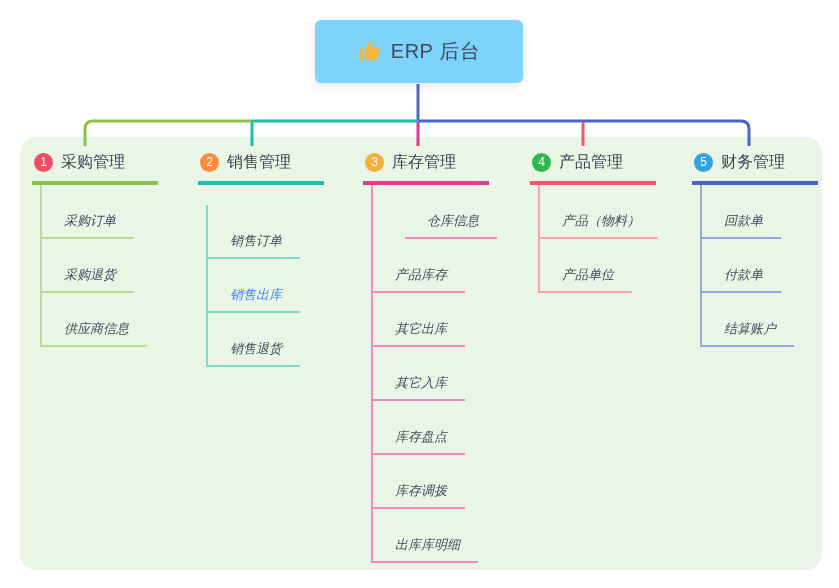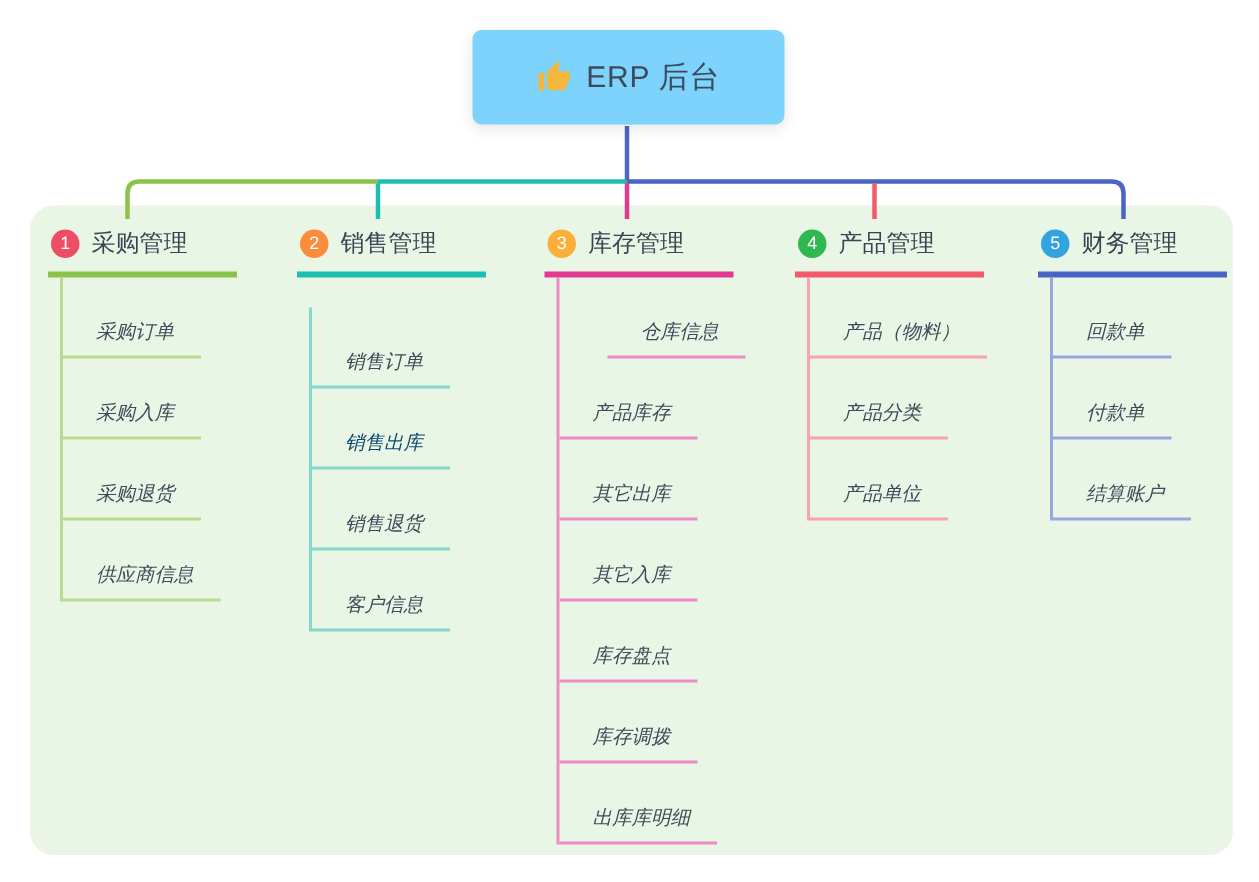--- a/index.html
+++ b/index.html
@@ -55,47 +55,41 @@
       <div class="branch" style="left: 32px; top: 148px;">
         <div class="branch-header" style="border-bottom-color: rgb(138, 194, 74);">
           <span class="badge" style="background: rgb(238, 78, 101);">1</span>
           <span class="branch-label" style="color: rgb(58, 67, 82);">采购管理</span>
         </div>
         <div class="branch-children" style="border-left-color: rgb(183, 219, 144);">
           <div class="child-row">
             <span class="child-label" style="border-bottom-color: rgb(183, 219, 144); color: rgb(64, 73, 90);">采购订单</span>
           </div>
           <div class="child-row">
-            <span class="child-label" style="border-bottom-color: rgb(183, 219, 144); color: rgb(64, 73, 90);">采购入库</span>
-          </div>
-          <div class="child-row">
             <span class="child-label" style="border-bottom-color: rgb(183, 219, 144); color: rgb(64, 73, 90);">采购退货</span>
           </div>
           <div class="child-row">
             <span class="child-label" style="border-bottom-color: rgb(183, 219, 144); color: rgb(64, 73, 90);">供应商信息</span>
           </div>
         </div>
       </div>
       <div class="branch" style="left: 198px; top: 148px;">
         <div class="branch-header" style="border-bottom-color: rgb(28, 191, 173);">
           <span class="badge" style="background: rgb(250, 140, 60);">2</span>
           <span class="branch-label" style="color: rgb(58, 67, 82);">销售管理</span>
         </div>
         <div class="branch-children" style="border-left-color: rgb(132, 217, 206); margin-top: 20px;">
           <div class="child-row">
             <span class="child-label" style="border-bottom-color: rgb(132, 217, 206); color: rgb(64, 73, 90);">销售订单</span>
           </div>
           <div class="child-row">
-            <span class="child-label" style="border-bottom-color: rgb(132, 217, 206); color: #0c4a6e; text-align: center;">销售出库</span>
+            <span class="child-label" style="border-bottom-color: rgb(132, 217, 206); color: #3b82f6; text-align: center;">销售出库</span>
           </div>
           <div class="child-row">
             <span class="child-label" style="border-bottom-color: rgb(132, 217, 206); color: rgb(64, 73, 90);">销售退货</span>
-          </div>
-          <div class="child-row">
-            <span class="child-label" style="border-bottom-color: rgb(132, 217, 206); color: rgb(64, 73, 90);">客户信息</span>
           </div>
         </div>
       </div>
       <div class="branch" style="left: 363px; top: 148px;">
         <div class="branch-header" style="border-bottom-color: rgb(226, 58, 144);">
           <span class="badge" style="background: rgb(251, 174, 56);">3</span>
           <span class="branch-label" style="color: rgb(58, 67, 82);">库存管理</span>
         </div>
         <div class="branch-children" style="border-left-color: rgb(240, 138, 194);">
           <div class="child-row">
@@ -124,23 +118,20 @@
       <div class="branch" style="left: 530px; top: 148px;">
         <div class="branch-header" style="border-bottom-color: rgb(244, 89, 107);">
           <span class="badge" style="background: rgb(46, 184, 79);">4</span>
           <span class="branch-label" style="color: rgb(58, 67, 82);">产品管理</span>
         </div>
         <div class="branch-children" style="border-left-color: rgb(249, 163, 173);">
           <div class="child-row">
             <span class="child-label" style="border-bottom-color: rgb(249, 163, 173); color: rgb(64, 73, 90);">产品（物料）</span>
           </div>
           <div class="child-row">
-            <span class="child-label" style="border-bottom-color: rgb(249, 163, 173); color: rgb(64, 73, 90);">产品分类</span>
-          </div>
-          <div class="child-row">
             <span class="child-label" style="border-bottom-color: rgb(249, 163, 173); color: rgb(64, 73, 90);">产品单位</span>
           </div>
         </div>
       </div>
       <div class="branch" style="left: 692px; top: 148px;">
         <div class="branch-header" style="border-bottom-color: rgb(74, 99, 198);">
           <span class="badge" style="background: rgb(49, 163, 223);">5</span>
           <span class="branch-label" style="color: rgb(58, 67, 82);">财务管理</span>
         </div>
         <div class="branch-children" style="border-left-color: rgb(150, 166, 222);">

